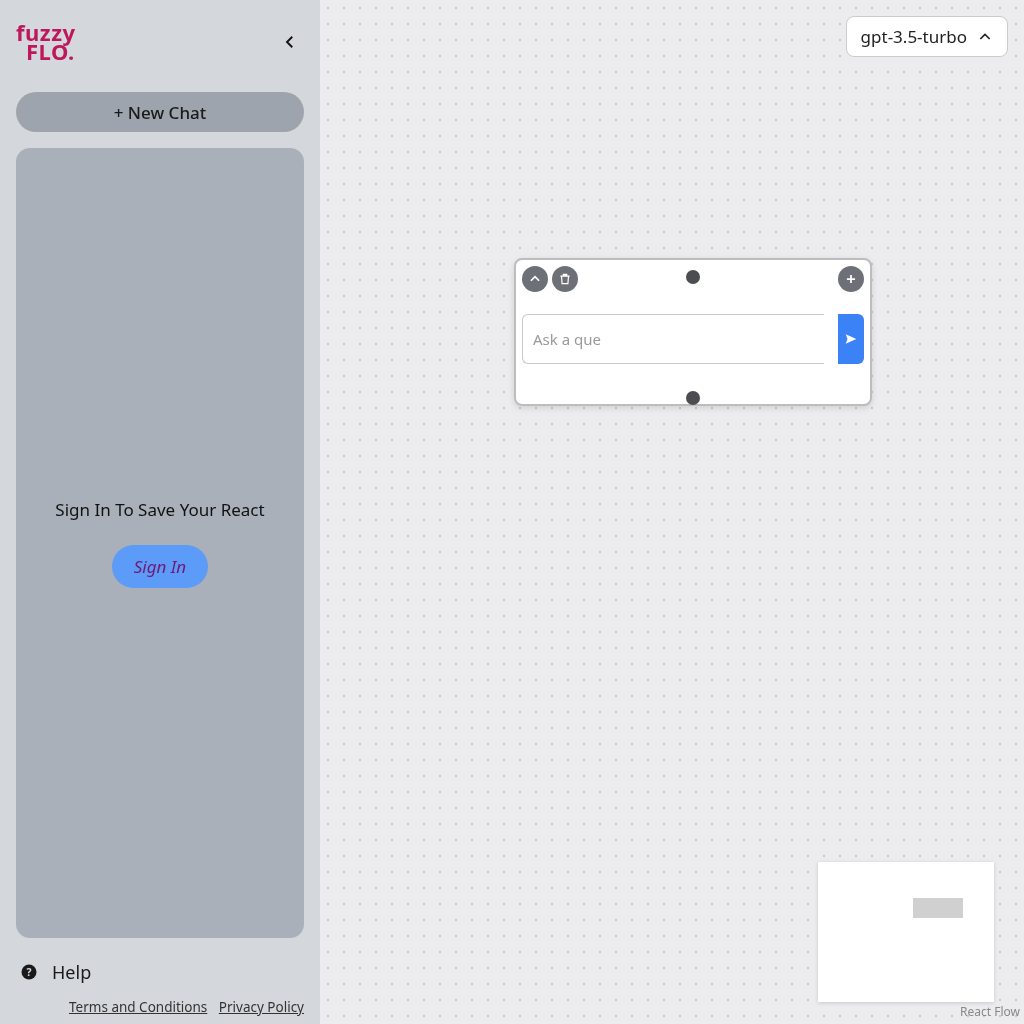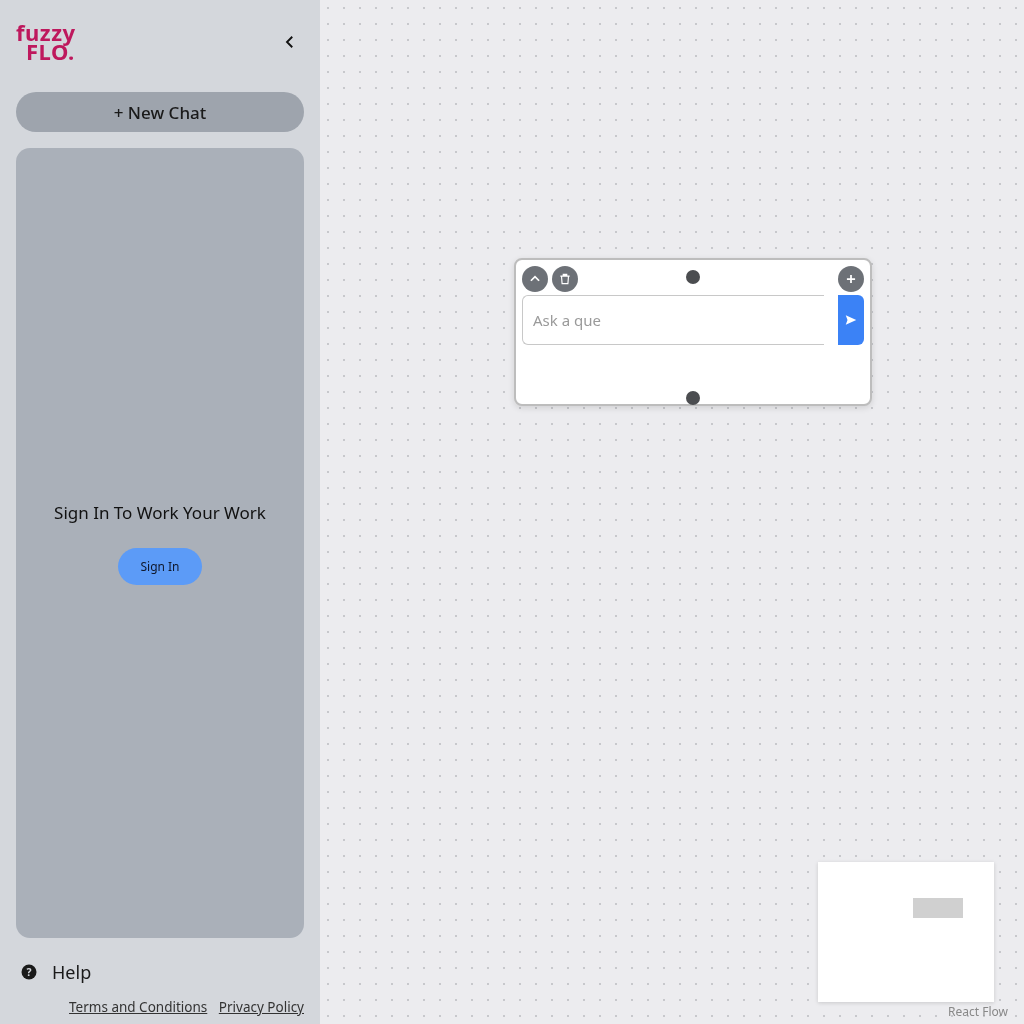--- a/index.html
+++ b/index.html
@@ -22,21 +22,21 @@
   .side-head{display:flex;align-items:center;justify-content:space-between;height:60px;}
   .logo{font-weight:700;font-size:22px;line-height:0.85;color:#be185d;letter-spacing:0.5px;}
   .logo .l2{display:block;margin-left:10px;}
   .chev-left{width:28px;height:28px;display:flex;align-items:center;justify-content:center;cursor:pointer;}
   .chev-left svg{width:18px;height:18px;stroke:#111;stroke-width:2.5;fill:none;}
 
   .newchat{width:100%;height:40px;border:none;border-radius:20px;background:var(--sidebar-btn);color:#1a1a1a;font-size:17px;font-weight:500;cursor:pointer;margin-top:20px;}
 
   .panel{flex:1;margin-top:16px;background:var(--sidebar-panel);border-radius:14px;display:flex;flex-direction:column;align-items:center;justify-content:center;gap:24px;}
   .panel-msg{font-size:17px;color:#111;}
-  .signin{border:none;background:var(--blue-light);color:#0f172a;font-size:12px;padding:10px 22px;border-radius:22px;cursor:pointer;}
+  .signin{border:none;background:var(--blue-light);color:#701a75;font-size:17px;padding:10px 22px;border-radius:22px;cursor:pointer;font-style:italic;}
 
   .side-footer{margin-top:14px;}
   .foot-item{display:flex;align-items:center;gap:14px;padding:8px 4px;font-size:18px;color:#1a1a1a;cursor:pointer;}
   .foot-item .ico{width:18px;height:18px;display:flex;align-items:center;justify-content:center;}
   .foot-item svg{width:18px;height:18px;fill:#1a1a1a;}
   .legal{text-align:right;font-size:13.5px;color:#333;padding-top:6px;}
   .legal span{margin-left:8px;cursor:pointer;text-decoration:underline;}
 
   
   .canvas{position:relative;flex:1;height:100%;background-color:var(--canvas-bg);
@@ -46,55 +46,55 @@
   .model-pill{position:absolute;top:16px;right:16px;background:#fff;border:1px solid #ccc;border-radius:8px;padding:8px 14px;display:flex;align-items:center;gap:10px;font-size:17px;color:#222;cursor:pointer;}
   .model-pill svg{width:16px;height:16px;stroke:#222;stroke-width:2.5;fill:none;}
 
   
   .node{position:absolute;left:194px;top:258px;width:358px;height:148px;background:#fff;border:2px solid #bdbdbd;border-radius:8px;box-shadow:0 2px 6px rgba(0,0,0,0.12);padding:6px;}
   .node-top{display:flex;align-items:center;gap:4px;}
   .round{width:26px;height:26px;border-radius:50%;display:flex;align-items:center;justify-content:center;cursor:pointer;}
   .round.grey{background:var(--grey-round);}
   .round svg{width:14px;height:14px;fill:#fff;stroke:#fff;}
   .spacer{flex:1;}
-  .input-row{display:flex;gap:14px;margin-top:3px;}
+  .input-row{display:flex;gap:14px;margin-top:22px;}
   .ask{flex:1;border:1px solid #c8c8c8;border-right:none;border-radius:6px 0 0 6px;height:50px;padding:6px 10px;font-size:15px;color:#333;}
   .ask::placeholder{color:#9a9a9a;}
   .send{width:26px;height:50px;border:none;background:var(--blue);border-radius:0 6px 6px 0;display:flex;align-items:center;justify-content:center;cursor:pointer;}
   .send svg{width:14px;height:14px;fill:#fff;}
 
   .port{position:absolute;width:14px;height:14px;border-radius:50%;background:#4b4d50;left:50%;transform:translateX(-50%);}
   .port.top{top:10px;}
   .port.bot{bottom:-1px;}
 
   
   .minimap{position:absolute;right:30px;bottom:22px;width:176px;height:140px;background:#fff;box-shadow:0 1px 4px rgba(0,0,0,0.15);}
   .minimap .mini-node{position:absolute;left:95px;top:36px;width:50px;height:20px;background:#d0d0d0;}
-  .attrib{position:absolute;right:16px;bottom:4px;font-size:12px;color:#888;}
+  .attrib{position:absolute;right:4px;bottom:4px;font-size:12px;color:#888;}
 </style>
 </head>
 <body>
 
 <aside class="sidebar">
   <div class="side-head">
     <div class="logo">
       <span>fuzzy</span>
       <span class="l2">FLO.</span>
     </div>
     <div class="chev-left">
       <svg viewBox="0 0 24 24">
           <polyline points="15 5 8 12 15 19"></polyline>
         </svg>
     </div>
   </div>
 
   <button class="newchat">+ New Chat</button>
 
   <div class="panel">
-    <div class="panel-msg">Sign In To Work Your Work</div>
+    <div class="panel-msg">Sign In To Save Your React</div>
     <button class="signin">Sign In</button>
   </div>
 
   <div class="side-footer">
     <div class="foot-item">
       <span class="ico">
         <svg viewBox="0 0 24 24">
             <circle cx="12" cy="12" r="10"></circle>
             <text x="12" y="17" text-anchor="middle" font-size="14" fill="#d4d7dc" font-weight="700">?</text>
           </svg>
@@ -103,20 +103,26 @@
     </div>
     <div class="legal">
       <span>Terms and Conditions</span>
       <span>Privacy Policy</span>
     </div>
   </div>
 </aside>
 
 <main class="canvas">
 
+  <div class="model-pill">
+    <span>gpt-3.5-turbo</span>
+    <svg viewBox="0 0 24 24">
+        <polyline points="5 15 12 8 19 15"></polyline>
+      </svg>
+  </div>
 
   <div class="node">
     <div class="port top"></div>
 
     <div class="node-top">
       <div class="round grey">
         <svg viewBox="0 0 24 24">
             <polyline points="5 15 12 8 19 15" fill="none" stroke-width="3"></polyline>
           </svg>
       </div>

